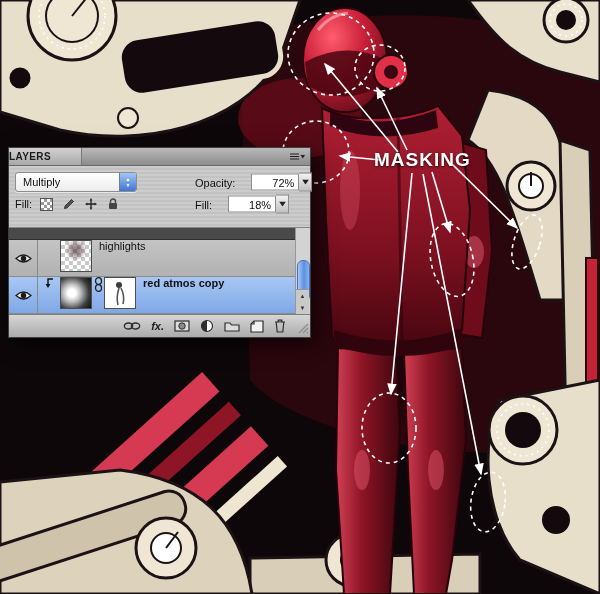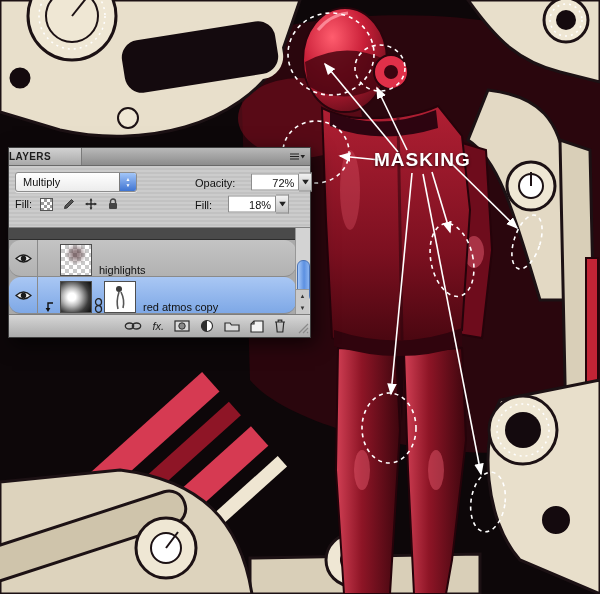--- a/index.html
+++ b/index.html
@@ -24,38 +24,38 @@
   .valfield{width:38px;height:15px;background:#fff;border:1px solid #8d8d8d;display:flex;align-items:center;justify-content:flex-end;padding:0 4px;}
   .valbtn{width:12px;height:17px;background:linear-gradient(#f3f3f3,#c0c0c0);border:1px solid #8d8d8d;border-left:none;display:flex;align-items:center;justify-content:center;}
   .lock-icons{display:flex;gap:5px;margin-left:6px;align-items:center;}
   .lock-btn{width:17px;height:16px;display:flex;align-items:center;justify-content:center;}
   .mini-checker{width:11px;height:11px;border:1px solid #555;
     background-image:linear-gradient(45deg,#9a9a9a 25%,transparent 25%,transparent 75%,#9a9a9a 75%),linear-gradient(45deg,#9a9a9a 25%,#fff 25%,#fff 75%,#9a9a9a 75%);
     background-size:6px 6px;background-position:0 0,3px 3px;}
 
   .list{position:relative;background:#a9a9a9;padding-right:14px;}
   .partial-row{height:11px;background:#4a4a4a;border-bottom:1px solid #2d2d2d;}
-  .lrow{height:36px;display:flex;align-items:flex-end;background:linear-gradient(#c4c4c4,#b2b2b2);border-bottom:1px solid #8a8a8a;border-radius:12px;}
+  .lrow{height:36px;display:flex;align-items:flex-start;background:linear-gradient(#c4c4c4,#b2b2b2);border-bottom:1px solid #8a8a8a;}
   .lrow.selected{background:linear-gradient(#a9c7f4,#7ea8e6);}
   .eye-cell{width:28px;align-self:stretch;border-right:1px solid #8a8a8a;display:flex;align-items:center;justify-content:center;flex:none;}
   .clip-cell{width:22px;display:flex;align-items:center;justify-content:center;flex:none;}
   .thumb{width:30px;height:30px;border:1px solid #4e4e4e;background:#fff;flex:none;overflow:hidden;position:relative;}
   .thumb.checker{
     background-image:radial-gradient(circle at 50% 30%, rgba(70,35,40,.55) 0 12%, transparent 42%),
       linear-gradient(45deg,#c9c9c9 25%,transparent 25%,transparent 75%,#c9c9c9 75%),
       linear-gradient(45deg,#c9c9c9 25%,#fff 25%,#fff 75%,#c9c9c9 75%);
     background-size:100% 100%,8px 8px,8px 8px;background-position:0 0,0 0,4px 4px;}
   .thumb.grad{background:radial-gradient(circle at 36% 50%, #ffffff 0 16%, #b9b9b9 38%, #3c3c3c 70%, #0d0d0d 100%);}
   .link-cell{width:12px;display:flex;justify-content:center;flex:none;}
   .lname{margin-left:7px;white-space:nowrap;}
-  .lrow.selected .lname{font-weight:normal;}
+  .lrow.selected .lname{font-weight:bold;}
 
   .bbar{height:22px;background:linear-gradient(#d6d6d6,#ababab);border-top:1px solid #7d7d7d;display:flex;align-items:center;justify-content:flex-end;gap:10px;padding-right:24px;position:relative;}
   .bbtn{display:flex;align-items:center;justify-content:center;height:16px;}
-  .fx-label{font-size:11px;font-weight:normal;font-style:italic;color:#222;}
+  .fx-label{font-size:11px;font-weight:bold;font-style:italic;color:#222;}
   .grip{position:absolute;right:1px;bottom:1px;}
 
   .vscroll{position:absolute;top:0;right:0;width:14px;height:100%;background:#d3d3d3;border-left:1px solid #979797;}
   .vthumb{position:absolute;left:1px;top:32px;width:11px;height:40px;border-radius:6px;background:linear-gradient(90deg,#a6c8f8,#5c90e1 55%,#8ab3f0);border:1px solid #4872b5;}
   .varrows{position:absolute;bottom:0;left:0;width:13px;height:24px;border-top:1px solid #979797;display:flex;flex-direction:column;align-items:center;justify-content:space-around;color:#333;font-size:6px;line-height:6px;background:#c9c9c9;}
 </style>
 </head>
 <body>
 
 <div class="stage">

